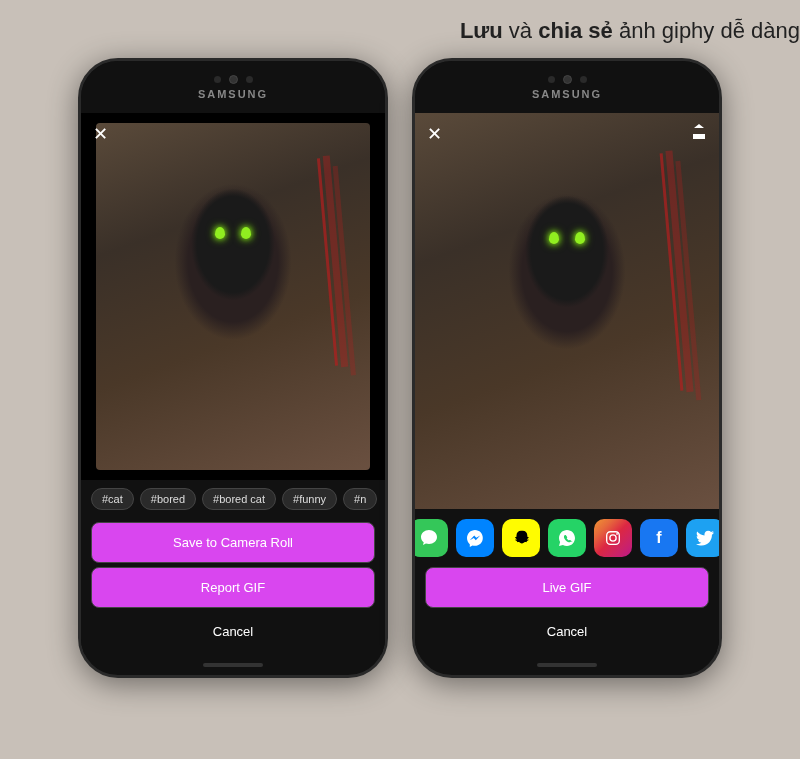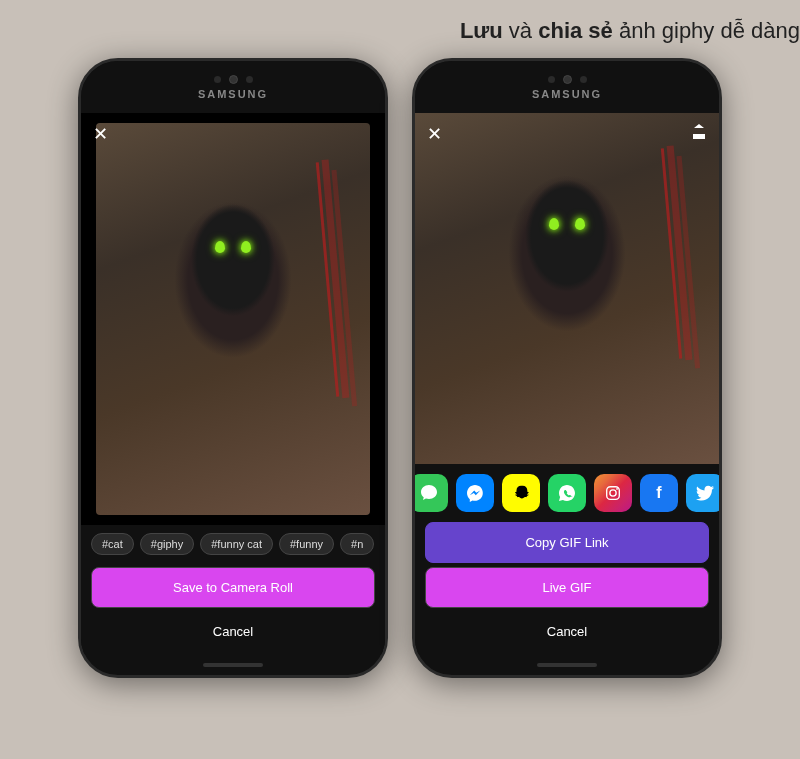--- a/index.html
+++ b/index.html
@@ -296,26 +296,27 @@
           <div class="cat-eyes">
             <div class="cat-eye"></div>
             <div class="cat-eye"></div>
           </div>
         </div>
         <div class="close-btn">✕</div>
       </div>
       <div class="controls-area">
         <div class="hashtag-row">
           <div class="hashtag-pill">#cat</div>
-          <div class="hashtag-pill">#giphy</div>
-          <div class="hashtag-pill">#funny cat</div>
+          <div class="hashtag-pill">#bored</div>
+          <div class="hashtag-pill">#bored cat</div>
           <div class="hashtag-pill">#funny</div>
           <div class="hashtag-pill">#n</div>
         </div>
         <div class="action-btn">Save to Camera Roll</div>
+        <div class="action-btn">Report GIF</div>
         <div class="action-btn cancel">Cancel</div>
       </div>
     </div>
     <div class="phone-bottom">
       <div class="home-bar"></div>
     </div>
   </div>
 
   <div class="phone phone-right">
     <div class="phone-top">
@@ -372,21 +373,20 @@
           </div>
           <div class="social-icon facebook">
             <span style="font-weight:bold;font-size:16px;">f</span>
           </div>
           <div class="social-icon twitter">
             <svg width="18" height="16" viewBox="0 0 20 16" fill="white">
                 <path d="M20 2c-.7.3-1.5.5-2.4.6.9-.5 1.5-1.3 1.8-2.3-.8.5-1.7.8-2.7 1C15.8.5 14.7 0 13.5 0c-2.3 0-4.1 1.9-4.1 4.2 0 .3 0 .6.1.9C6.2 4.9 3.3 3.2 1.3 0.8c-.4.6-.5 1.3-.5 2.1 0 1.5.7 2.8 1.8 3.5-.7 0-1.3-.2-1.8-.5v.1c0 2 1.4 3.7 3.3 4.1-.3.1-.7.1-1.1.1-.3 0-.5 0-.8-.1.5 1.7 2 2.9 3.8 2.9-1.4 1.1-3.1 1.7-5 1.7-.3 0-.6 0-.9-.1 1.8 1.2 3.9 1.8 6.2 1.8 7.4 0 11.4-6.1 11.4-11.4v-.5c.8-.6 1.5-1.3 2-2.1z"></path>
               </svg>
           </div>
         </div>
-        <div class="action-btn purple">Copy GIF Link</div>
         <div class="action-btn">Live GIF</div>
         <div class="action-btn cancel">Cancel</div>
       </div>
     </div>
     <div class="phone-bottom">
       <div class="home-bar"></div>
     </div>
   </div>
 
 </div>

